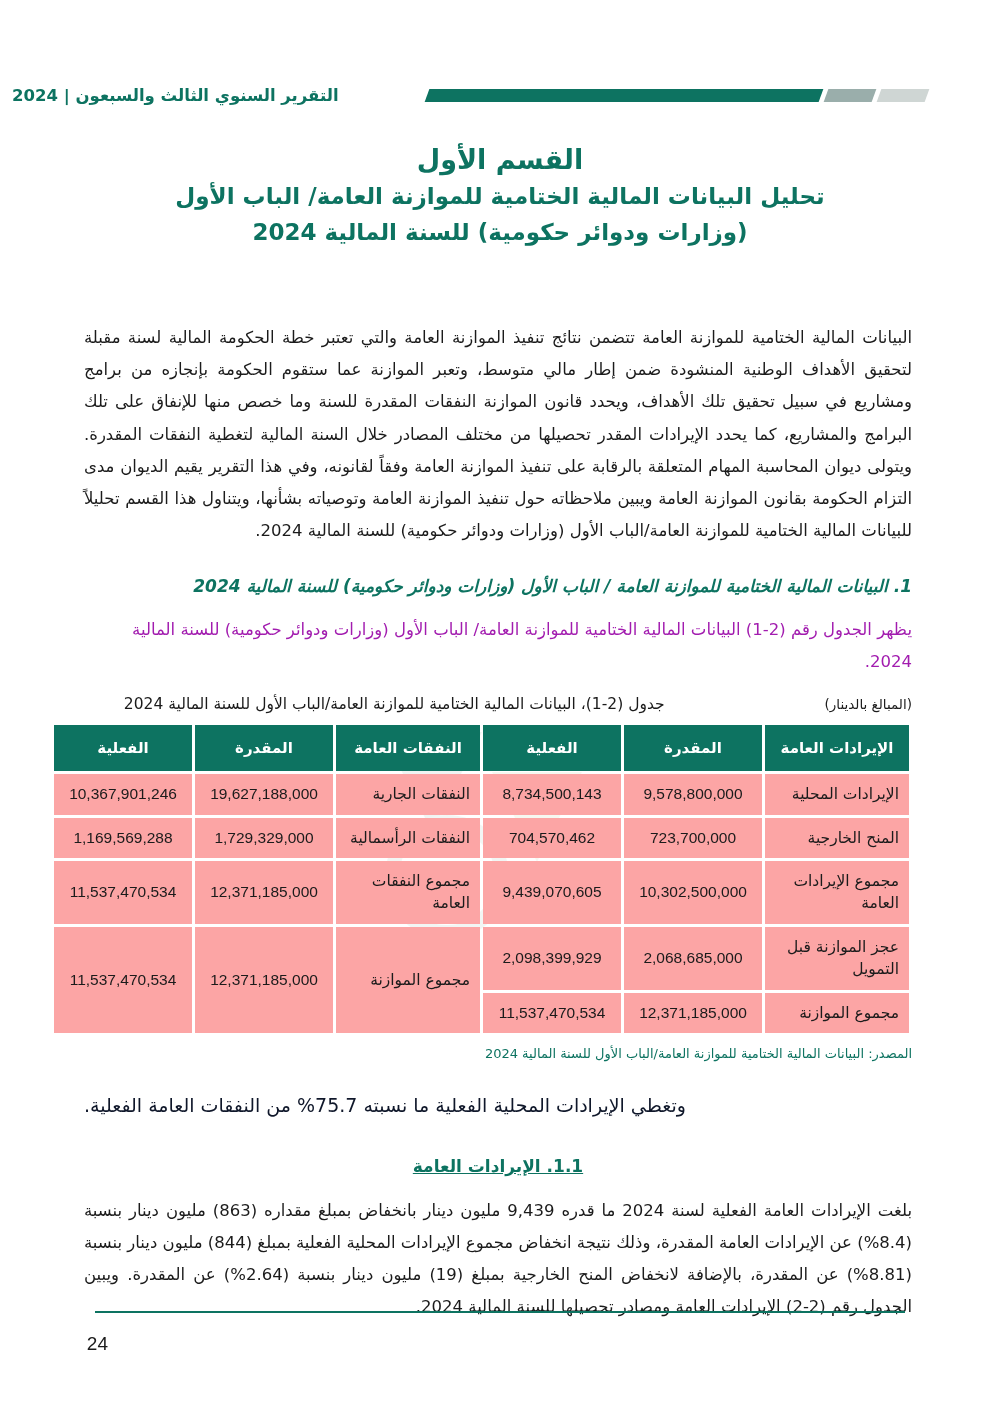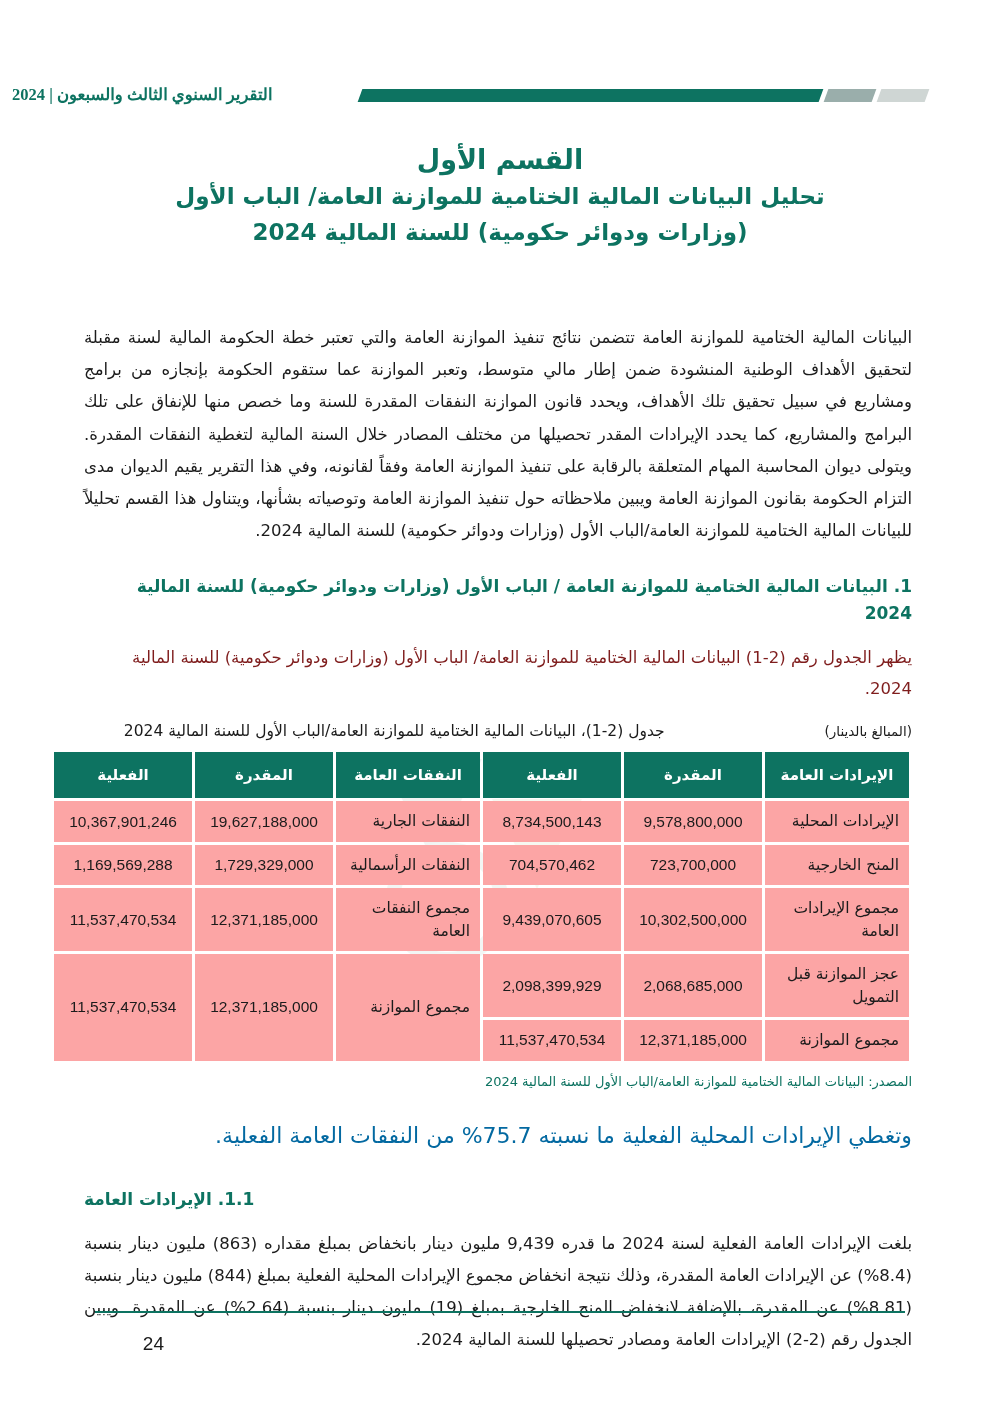--- a/index.html
+++ b/index.html
@@ -18,21 +18,20 @@
   .page-header {
     position: absolute;
     top: 78px;
     left: 0;
     width: 1000px;
     height: 34px;
     display: flex;
     flex-direction: row-reverse;
     align-items: center;
     gap: 0;
-    font-family: Liberation Serif, serif;
   }
   .header-title {
     color: #0d7361;
     font-size: 16.5px;
     font-weight: bold;
     white-space: nowrap;
     padding-left: 12px;
     padding-right: 0;
     margin-right: 88px;
     letter-spacing: 0px;
@@ -90,34 +89,36 @@
     text-align: justify;
     text-align-last: right;
   }
   .section-head {
     margin: 26px 0 0 0;
     font-size: 17px;
     font-weight: bold;
     color: #0d7361;
     text-align: right;
     line-height: 1.6;
+    font-style: italic;
   }
   .sub-head {
     margin: 0;
     font-size: 17px;
     font-weight: bold;
     color: #0d7361;
-    text-align: left;
+    text-align: center;
     line-height: 1.6;
+    text-decoration: underline;
   }
   .lead-line {
     margin: 14px 0 0 0;
     font-size: 16.5px;
     line-height: 1.9;
-    color: #7f1d1d;
+    color: #a21caf;
   }
 
   
   .table-caption-row {
     display: flex;
     flex-direction: row-reverse;
     justify-content: space-between;
     align-items: center;
     margin: 18px 0 9px 0;
   }
@@ -178,41 +179,41 @@
   col.c-num   { width: 138px; }
 
   .source-note {
     margin: 10px 0 0 0;
     font-size: 13px;
     color: #0d7361;
     text-align: right;
   }
   .after-table {
     margin: 26px 0 0 0;
-    font-size: 22px;
+    font-size: 19px;
     line-height: 1.9;
-    color: #0369a1;
-    text-align: right;
+    color: #0f172a;
+    text-align: left;
   }
   .gap-lg { height: 30px; }
   .gap-sm { height: 14px; }
 
   
   .footer-rule {
     position: absolute;
     bottom: 100px;
     right: 95px;
     width: 810px;
     height: 2px;
     background: #0d7361;
   }
   .page-number {
     position: absolute;
     bottom: 58px;
-    right: 836px;
+    right: 892px;
     font-size: 19px;
     color: #1b1b1b;
     font-family: "Liberation Sans", sans-serif;
   }
 </style>
 </head>
 <body>
 
 <div class="page-header">
   <div class="header-title">التقرير السنوي الثالث والسبعون | 2024</div>

